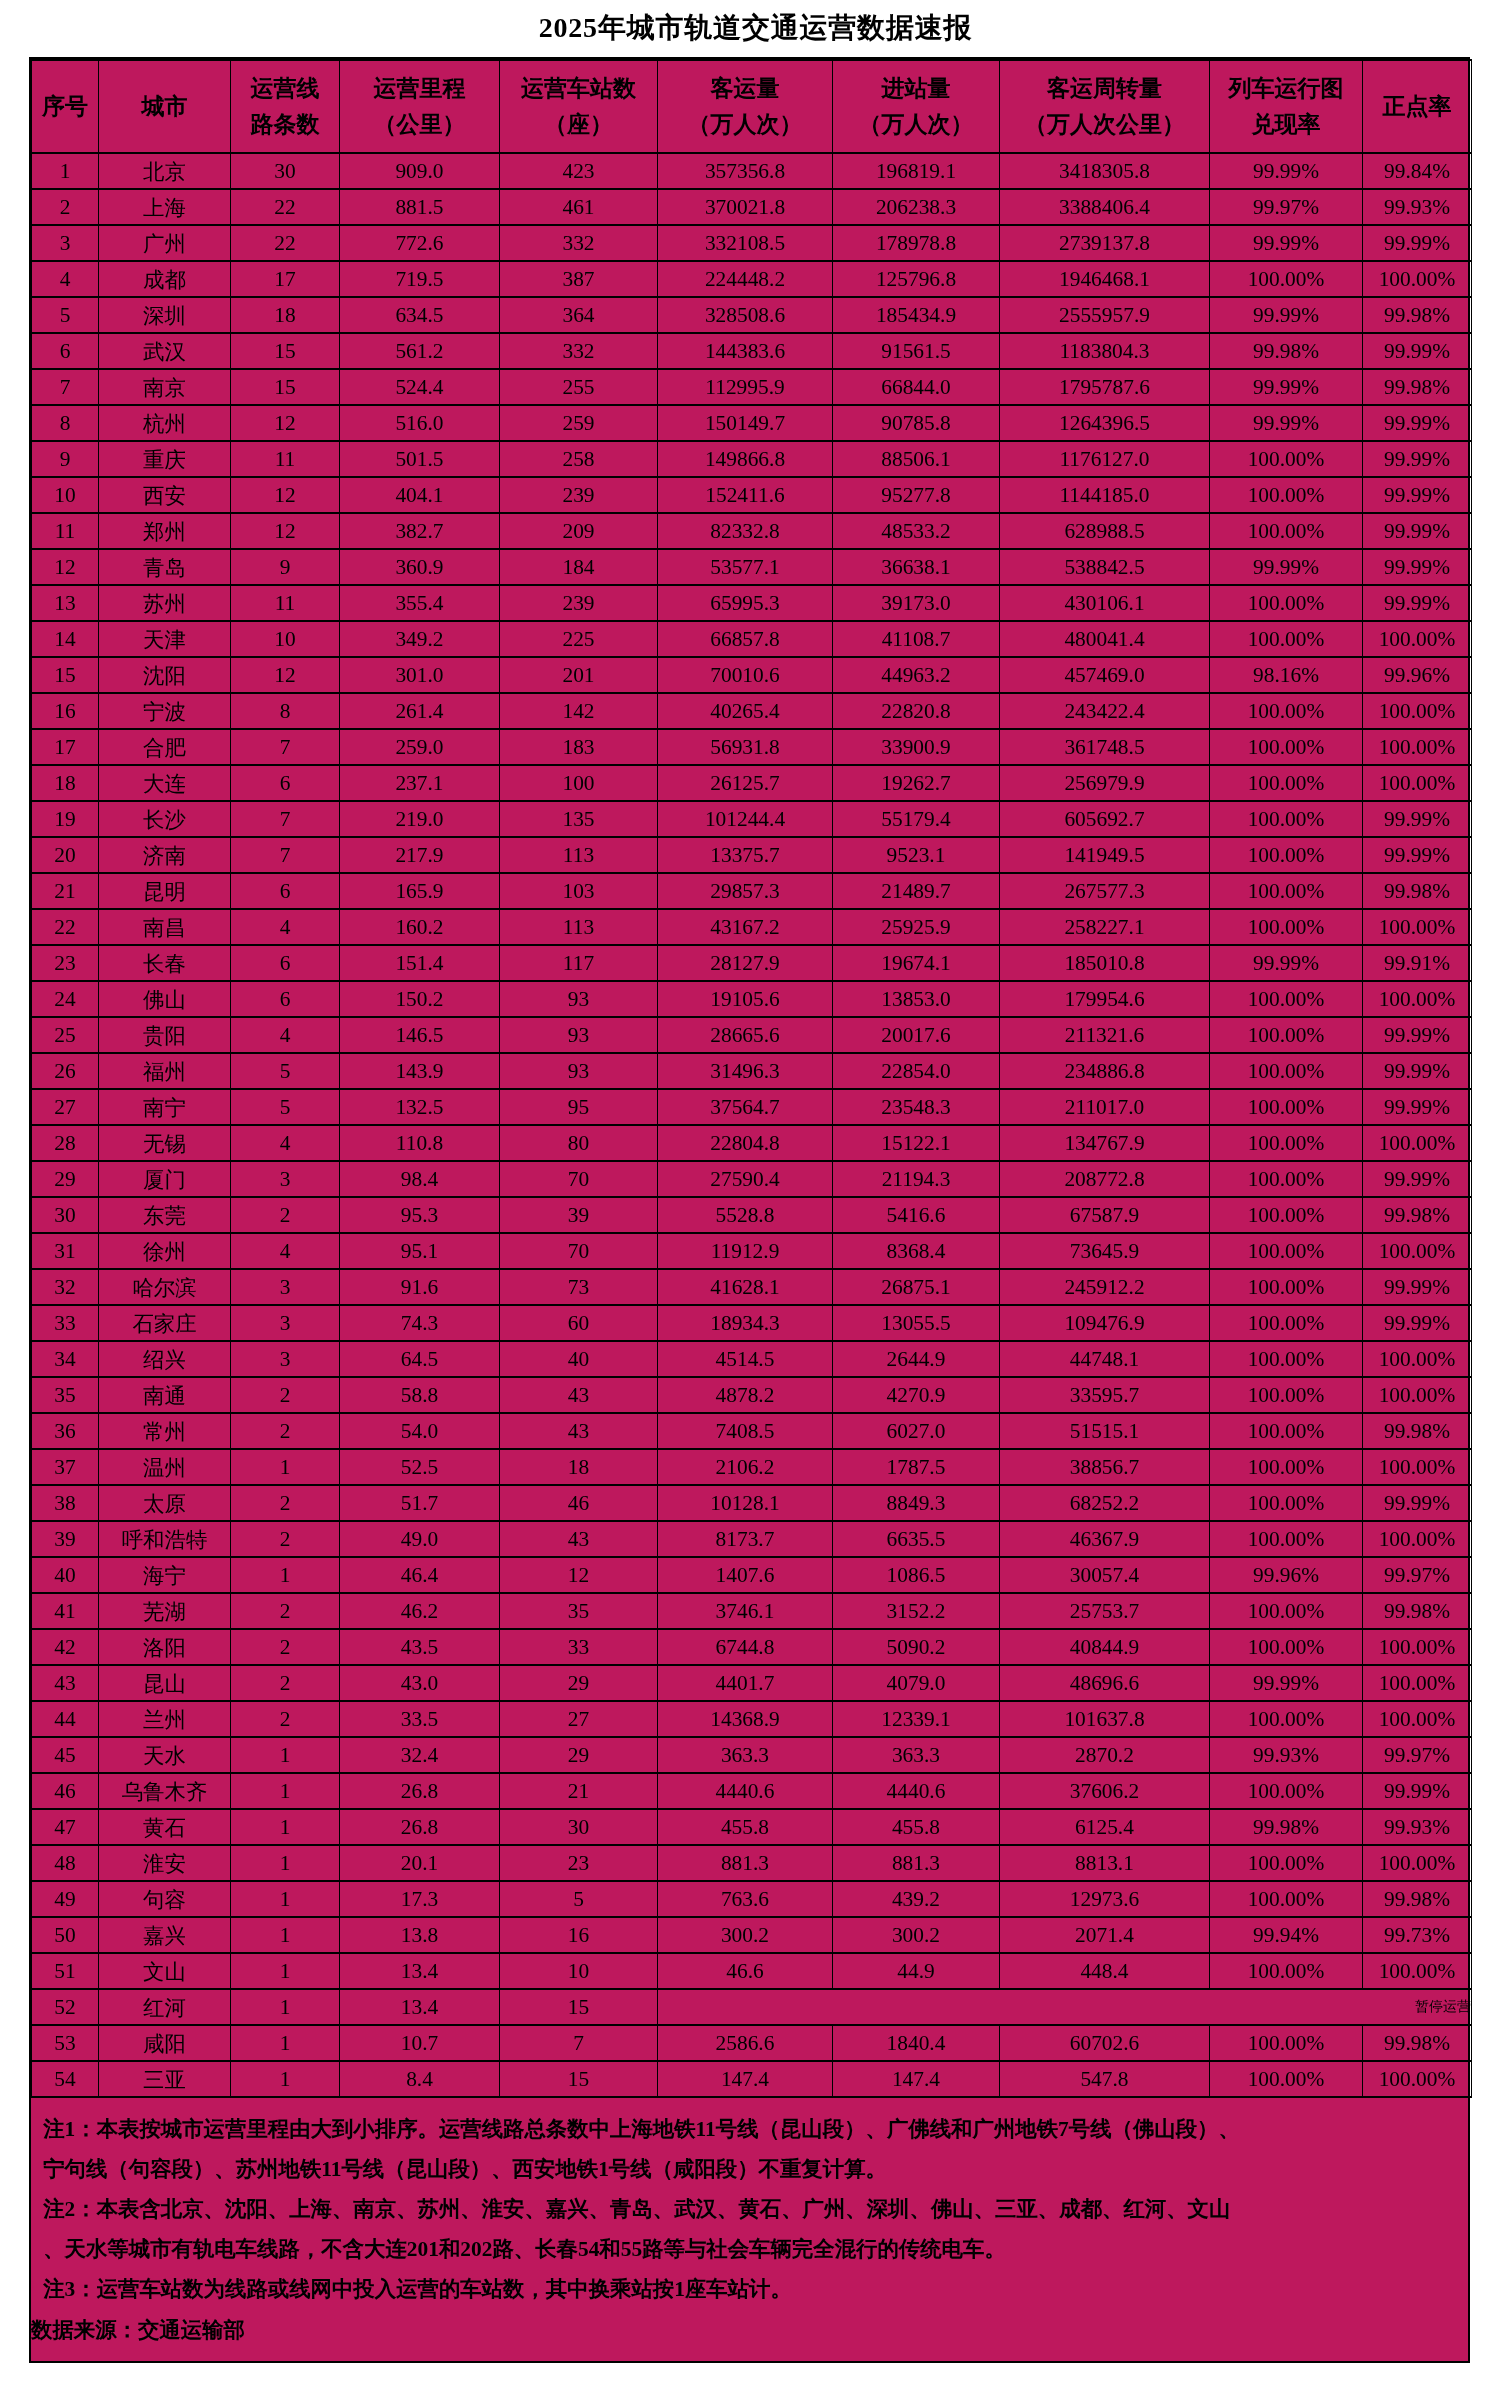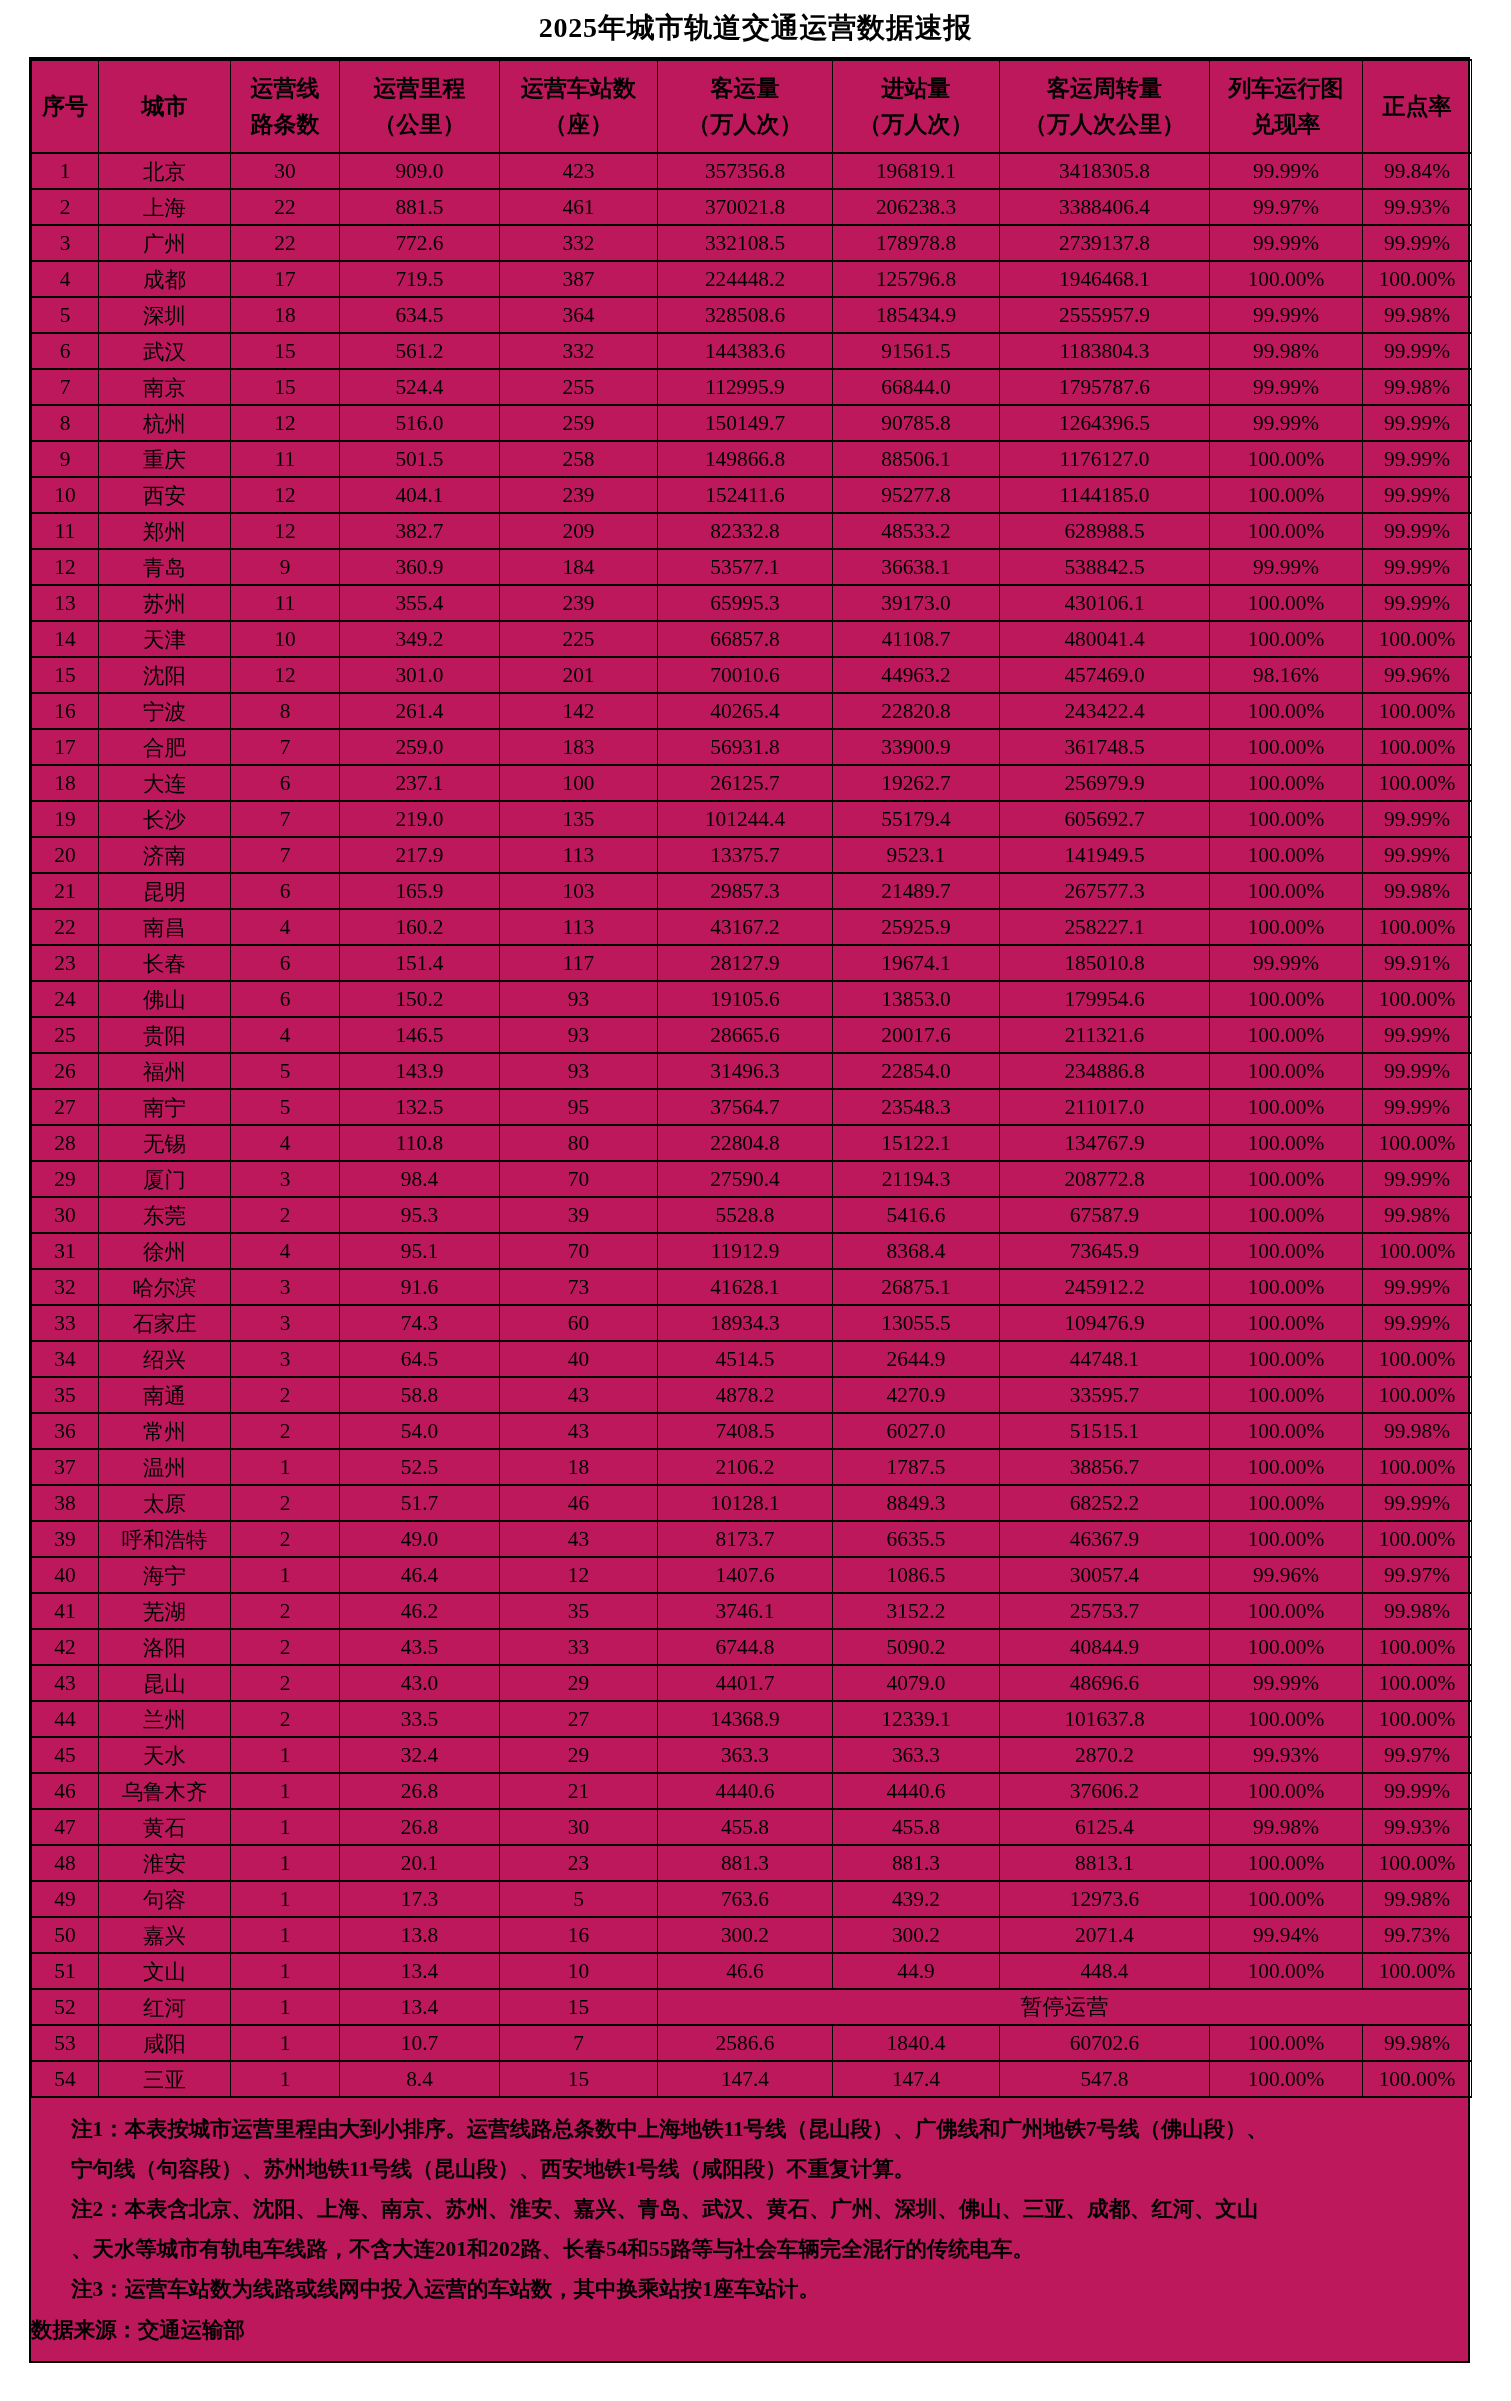--- a/index.html
+++ b/index.html
@@ -26,24 +26,23 @@
     text-align:center;vertical-align:middle;
     padding:0;overflow:hidden;
   }
   thead tr{height:93px;}
   th{
     font-size:23px;font-weight:bold;
     white-space:pre-line;line-height:1.55;
   }
   tbody tr{height:36px;}
   td{font-size:21.4px;font-weight:normal;}
-  td.merged{font-size:22px;}
+  td.merged{font-size:14px;text-align:right;}
   .notes{
     padding:10.7px 12.2px 0 12.2px;
-    margin-left:28px;
   }
   .note{
     font-size:21.4px;font-weight:bold;line-height:40px;
     white-space:pre-line;margin:0;
   }
   .source{
     font-size:21.4px;font-weight:bold;line-height:40px;
     text-align:left;padding-right:44px;margin-top:1.5px;
   }
 </style>

